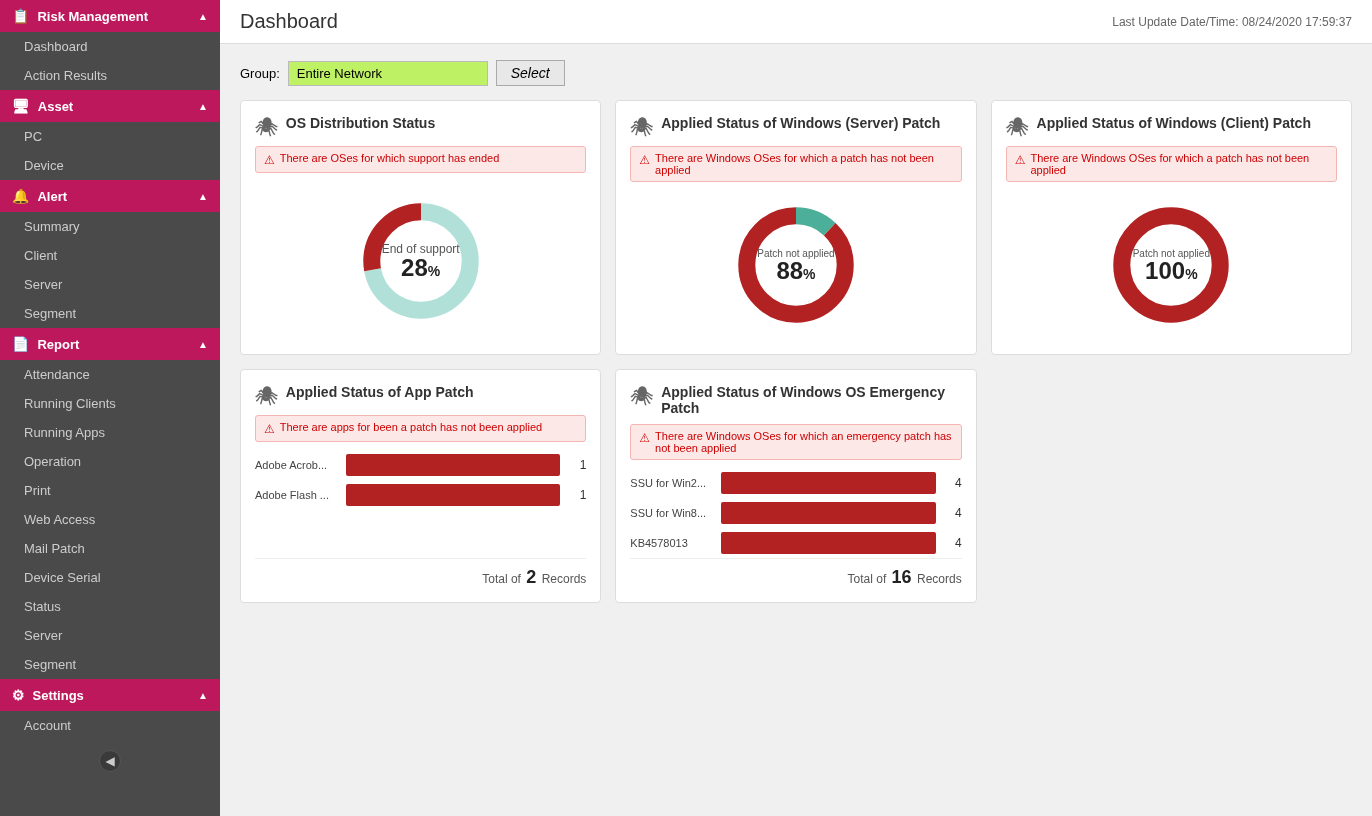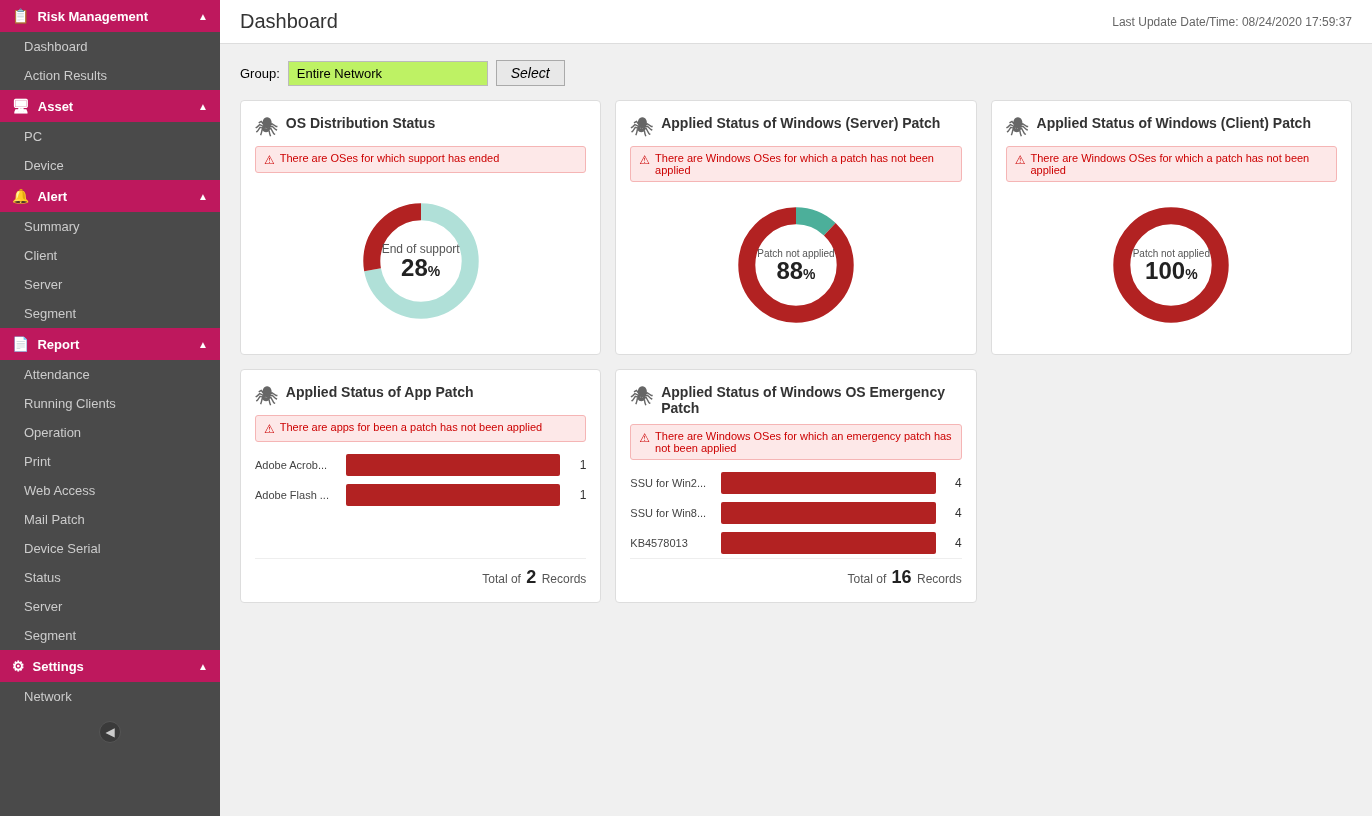--- a/index.html
+++ b/index.html
@@ -287,34 +287,35 @@
   <div class="sidebar-item">Client</div>
   <div class="sidebar-item">Server</div>
   <div class="sidebar-item">Segment</div>
 
   <div class="sidebar-section-header">
     <span><span class="icon-left">📄</span><span>Report</span></span>
     <span class="collapse-arrow">▲</span>
   </div>
   <div class="sidebar-item">Attendance</div>
   <div class="sidebar-item">Running Clients</div>
+  <div class="sidebar-item">Running Apps</div>
   <div class="sidebar-item">Operation</div>
   <div class="sidebar-item">Print</div>
   <div class="sidebar-item">Web Access</div>
   <div class="sidebar-item">Mail Patch</div>
   <div class="sidebar-item">Device Serial</div>
   <div class="sidebar-item">Status</div>
   <div class="sidebar-item">Server</div>
   <div class="sidebar-item">Segment</div>
 
   <div class="sidebar-section-header">
     <span><span class="icon-left">⚙</span><span>Settings</span></span>
     <span class="collapse-arrow">▲</span>
   </div>
-  <div class="sidebar-item">Network</div>
+  <div class="sidebar-item">Account</div>
 
   <div class="sidebar-collapse-btn">◀</div>
 </nav>
 
 <div class="main">
   <div class="topbar">
     <span class="topbar-title">Dashboard</span>
     <span class="topbar-timestamp">
       <span>Last Update Date/Time:</span>
       <span>08/24/2020 17:59:37</span>

